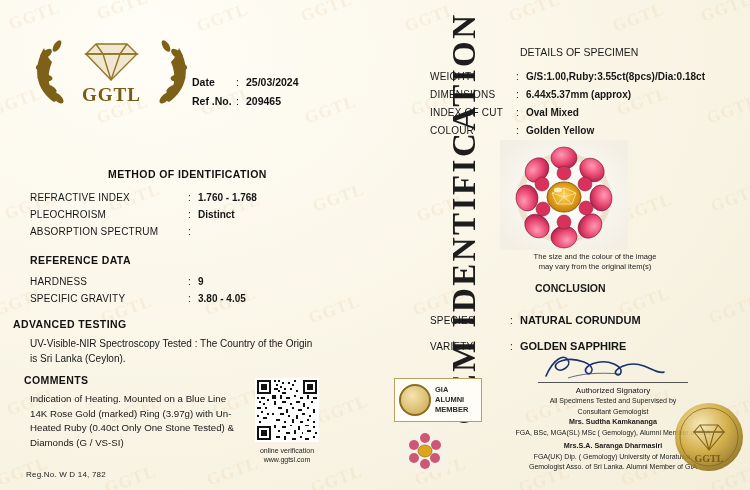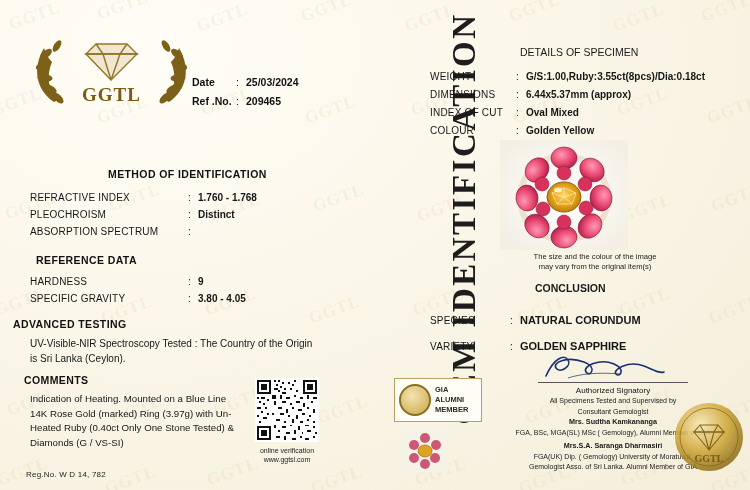--- a/index.html
+++ b/index.html
@@ -91,21 +91,21 @@
     display:flex;align-items:baseline;
     margin:6px 0;
   }
   .kv .k{width:158px;letter-spacing:.2px;}
   .kv .sep{width:10px;}
   .kv .v{font-weight:600;}
 
   #method-title{position:absolute;left:108px;top:168px;}
   #method-list{position:absolute;left:30px;top:186px;width:300px;}
 
-  #refdata-title{position:absolute;left:36px;top:254px;}
+  #refdata-title{position:absolute;left:30px;top:254px;}
   #refdata-list{position:absolute;left:30px;top:270px;width:300px;}
 
   #advtest-title{position:absolute;left:13px;top:318px;}
   #advtest-body{
     position:absolute;left:30px;top:336px;width:290px;
     font-size:10px;line-height:15px;color:#161616;
   }
 
   #comments-title{position:absolute;left:24px;top:374px;}
   #comments-body{

